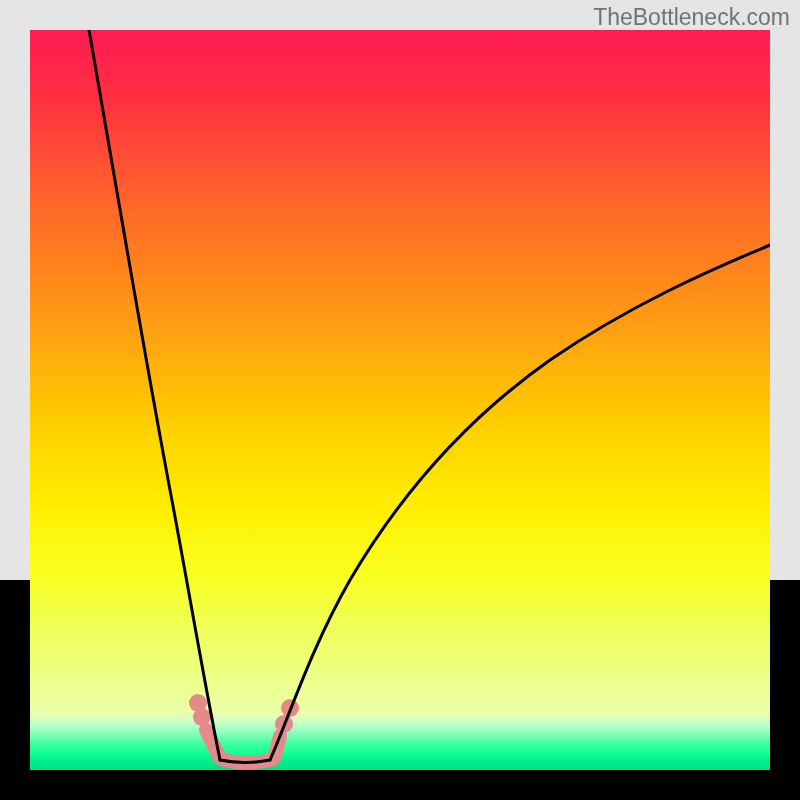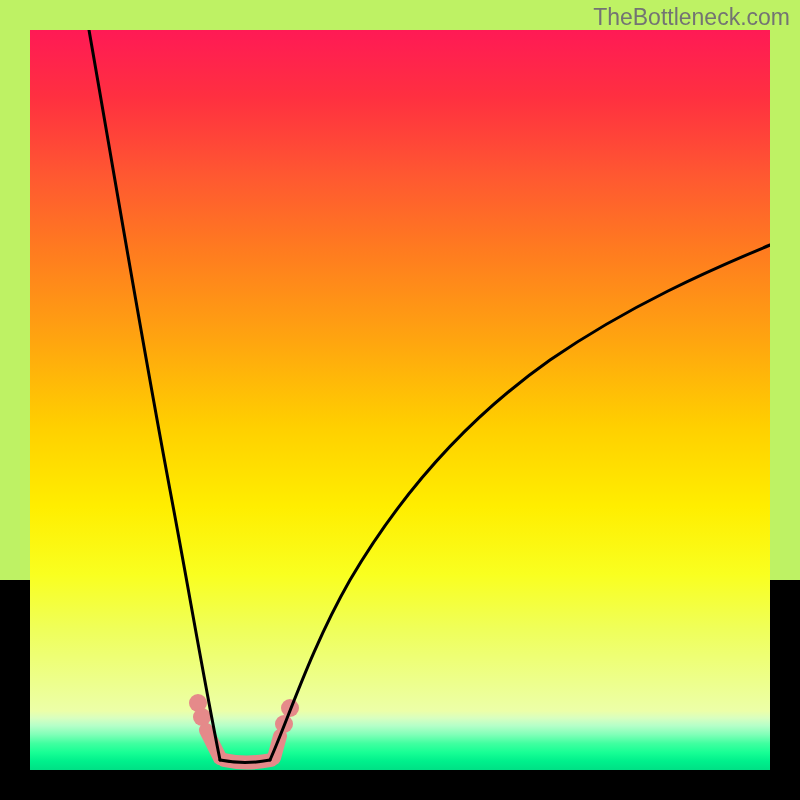--- a/index.html
+++ b/index.html
@@ -8,21 +8,21 @@
     width: 800px;
     height: 800px;
     overflow: hidden;
     background: #000;
     font-family: Arial, Helvetica, sans-serif;
   }
   .frame {
     position: relative;
     width: 800px;
     height: 580px;
-    background: #bef264;
+    background: #e5e5e5;
   }
   .plot-area {
     position: absolute;
     left: 30px;
     top: 30px;
     width: 740px;
     height: 740px;
     overflow: hidden;
   }
   .gradient {

